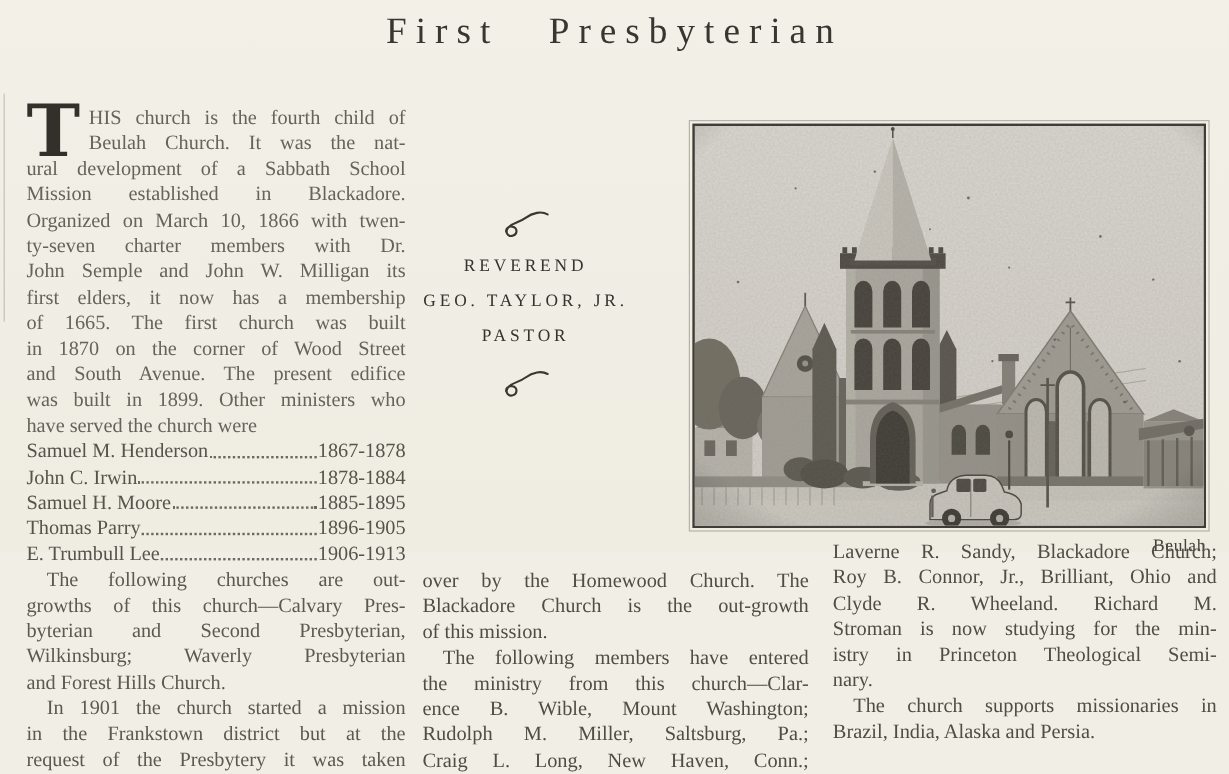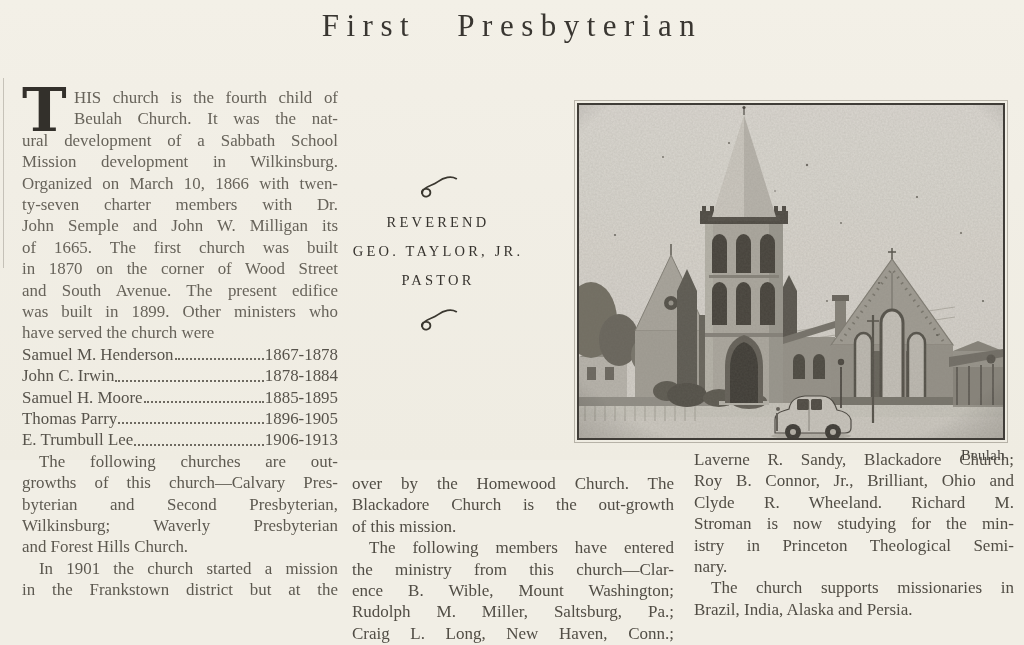--- a/index.html
+++ b/index.html
@@ -57,24 +57,25 @@
   <div class="scan-edge"></div>
 
   <div class="title">First Presbyterian</div>
 
   <div class="col-left">
     <div class="para1">
       <span class="dropcap">T</span>
     <div class="tl dc">HIS church is the fourth child of</div>
         <div class="tl dc">Beulah Church.  It was the nat-</div>
         <div class="tl">ural development of a Sabbath School</div>
-        <div class="tl">Mission development in Wilkinsburg.</div>
+        <div class="tl">Mission established in Blackadore.</div>
         <div class="tl">Organized on March 10, 1866 with twen-</div>
         <div class="tl">ty-seven charter members with Dr.</div>
         <div class="tl">John Semple and John W. Milligan its</div>
+        <div class="tl">first elders, it now has a membership</div>
         <div class="tl">of 1665.  The first church was built</div>
         <div class="tl">in 1870 on the corner of Wood Street</div>
         <div class="tl">and South Avenue.  The present edifice</div>
         <div class="tl">was built in 1899.  Other ministers who</div>
         <div class="tl end">have served the church were</div>
       </div>
     <div class="mlist">
         <div class="mrow">
           <span class="mname">Samuel M. Henderson</span>
           <span class="mdots"></span>
@@ -104,20 +105,21 @@
     <div class="para2">
         <div class="tl ind">The following churches are out-</div>
         <div class="tl">growths of this church—Calvary Pres-</div>
         <div class="tl">byterian and Second Presbyterian,</div>
         <div class="tl">Wilkinsburg; Waverly Presbyterian</div>
         <div class="tl end">and Forest Hills Church.</div>
       </div>
     <div class="para3">
         <div class="tl ind">In 1901 the church started a mission</div>
         <div class="tl">in the Frankstown district but at the</div>
+        <div class="tl">request of the Presbytery it was taken</div>
       </div>
   </div>
 
   <div class="pastor">
     <svg class="orn-t" width="44" height="28" viewBox="0 0 60 36">
       <path d="M55 8 C48 4 38 6 30 12 C22 18 12 18 9 25 C7 30 11 34 16 32 C21 30 21 23 15 22 C11 21 7 24 8 28" fill="none" stroke="#3a372f" stroke-width="2.4" stroke-linecap="round"></path>
     </svg>
     <div class="pastor-lines">
         <div class="tl">REVEREND</div>
         <div class="tl">GEO. TAYLOR, JR.</div>

